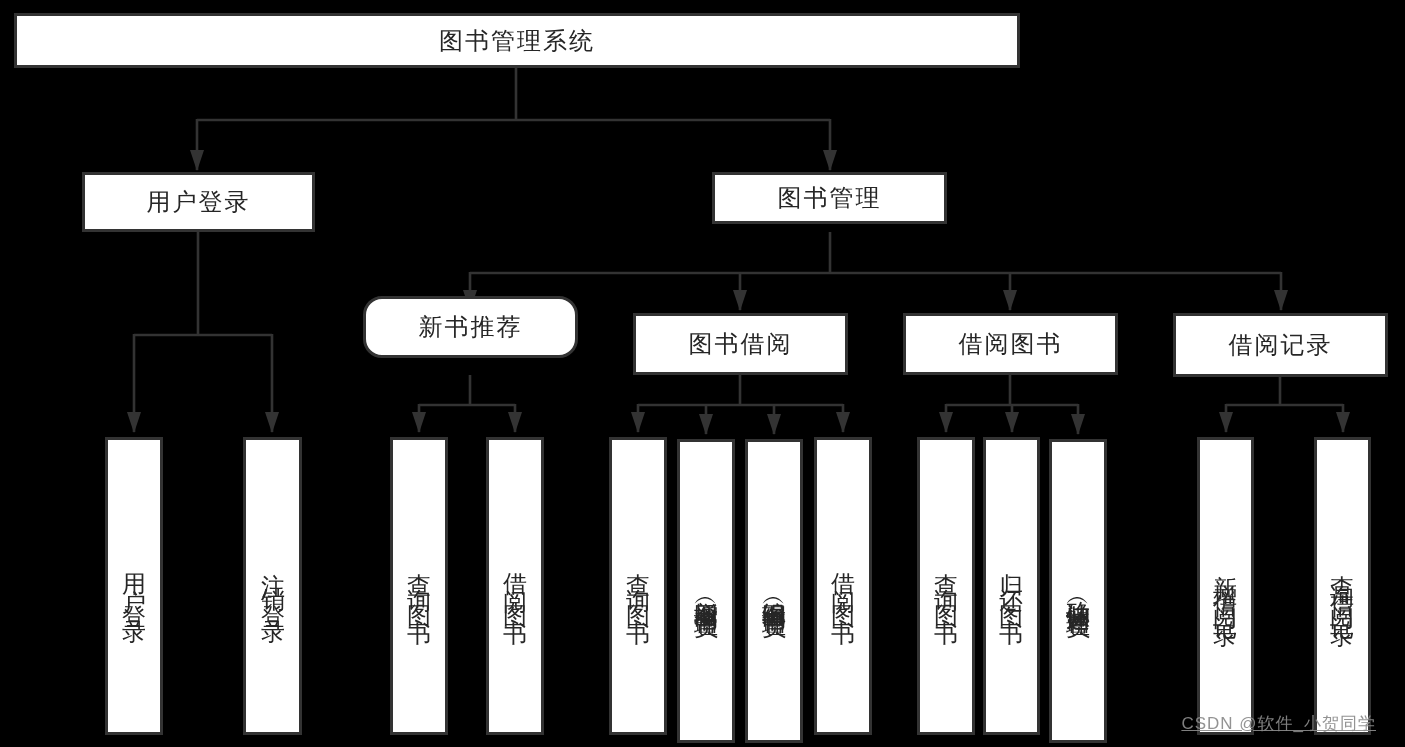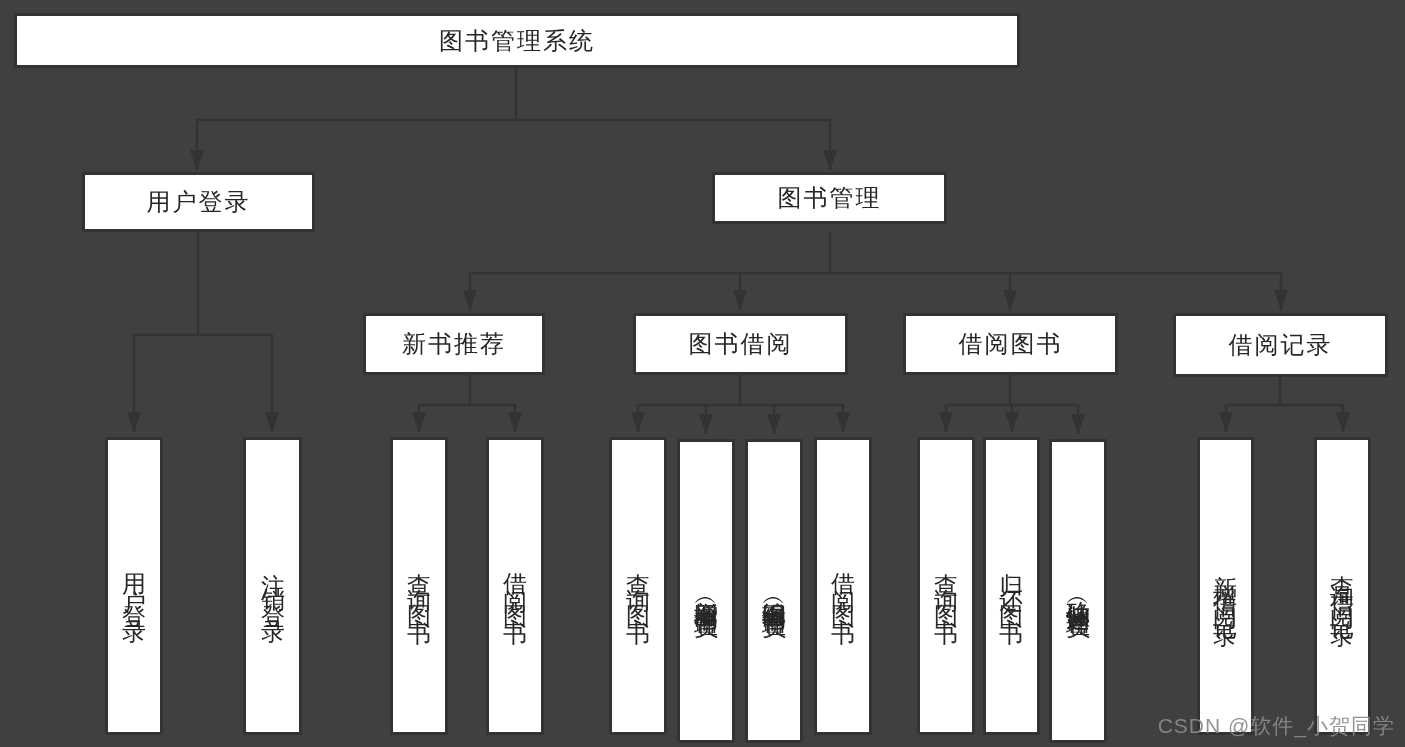--- a/index.html
+++ b/index.html
@@ -1,20 +1,20 @@
 <!DOCTYPE html>
 <html><head>
 <meta charset="utf-8">
 <style>
   html, body { margin: 0; padding: 0; background: #ffffff; }
   .stage {
     position: relative;
     width: 1405px;
     height: 747px;
-    background: #404040;
+    background: #000000;
     font-family: "Liberation Sans", sans-serif;
     overflow: hidden;
   }
   svg.connector-layer {
     position: absolute;
     left: 0; top: 0;
     width: 1405px; height: 747px;
     z-index: 1;
   }
   .node {
@@ -37,27 +37,28 @@
     writing-mode: vertical-rl;
     text-align: center;
     line-height: 52px;
     font-size: 24px;
   }
   .ls-lg { letter-spacing: 16px; }
   .ls-md { letter-spacing: 10px; }
   .ls-sm { letter-spacing: 2px; }
   .watermark {
     position: absolute;
-    right: 10px;
+    right: 29px;
     top: 712px;
     z-index: 3;
-    font-size: 21px;
+    font-size: 17px;
     letter-spacing: 1px;
     color: rgba(138,138,138,0.92);
     white-space: nowrap;
+    text-decoration: underline;
   }
   line.cline { stroke: #333333; stroke-width: 2.6; }
 </style>
 </head>
 <body>
 
 <div class="stage">
 
   <svg class="connector-layer" viewBox="0 0 1405 747" xmlns="http://www.w3.org/2000/svg">
     <defs>
@@ -108,21 +109,21 @@
       <line class="cline" x1="1226" y1="404" x2="1226" y2="432" marker-end="url(#arrow)"></line>
       <line class="cline" x1="1343" y1="404" x2="1343" y2="432" marker-end="url(#arrow)"></line>
     </g>
   </svg>
 
   <div class="node hbox" style="left:14px; top:13px; width:1006px; height:55px;">图书管理系统</div>
 
   <div class="node hbox" style="left:82px; top:172px; width:233px; height:60px;">用户登录</div>
   <div class="node hbox" style="left:712px; top:172px; width:235px; height:52px;">图书管理</div>
 
-  <div class="node hbox" style="left:363px; top:313px; width:182px; height:62px;">新书推荐</div>
+  <div class="node hbox" style="left:363px; top:296px; width:215px; height:62px;border-radius:19px;">新书推荐</div>
   <div class="node hbox" style="left:633px; top:313px; width:215px; height:62px;">图书借阅</div>
   <div class="node hbox" style="left:903px; top:313px; width:215px; height:62px;">借阅图书</div>
   <div class="node hbox" style="left:1173px; top:313px; width:215px; height:64px;">借阅记录</div>
 
   <div class="node vbox ls-lg" style="left:105px; top:437px; width:58px; height:298px;">用户登录</div>
   <div class="node vbox ls-lg" style="left:243px; top:437px; width:59px; height:298px;">注销登录</div>
 
   <div class="node vbox ls-lg" style="left:390px; top:437px; width:58px; height:298px;">查询图书</div>
   <div class="node vbox ls-lg" style="left:486px; top:437px; width:58px; height:298px;">借阅图书</div>
 

